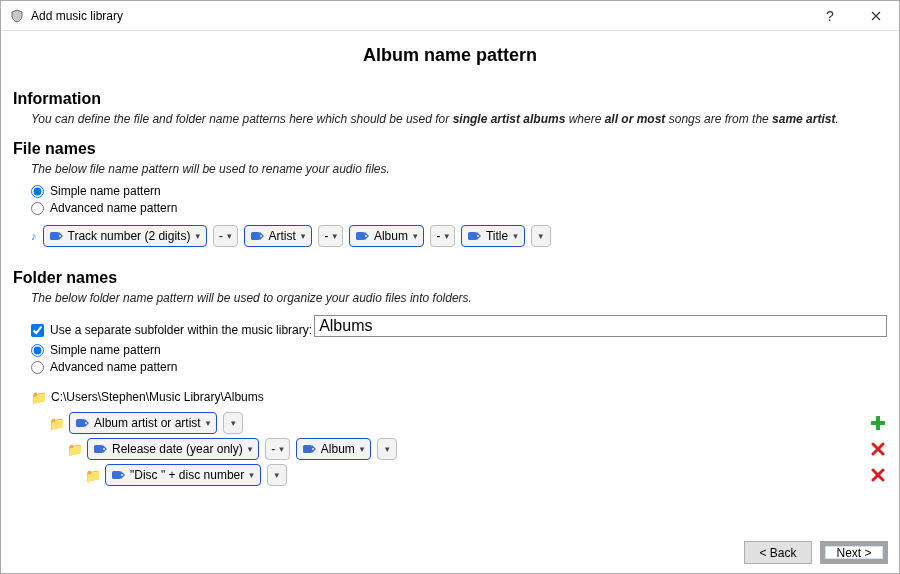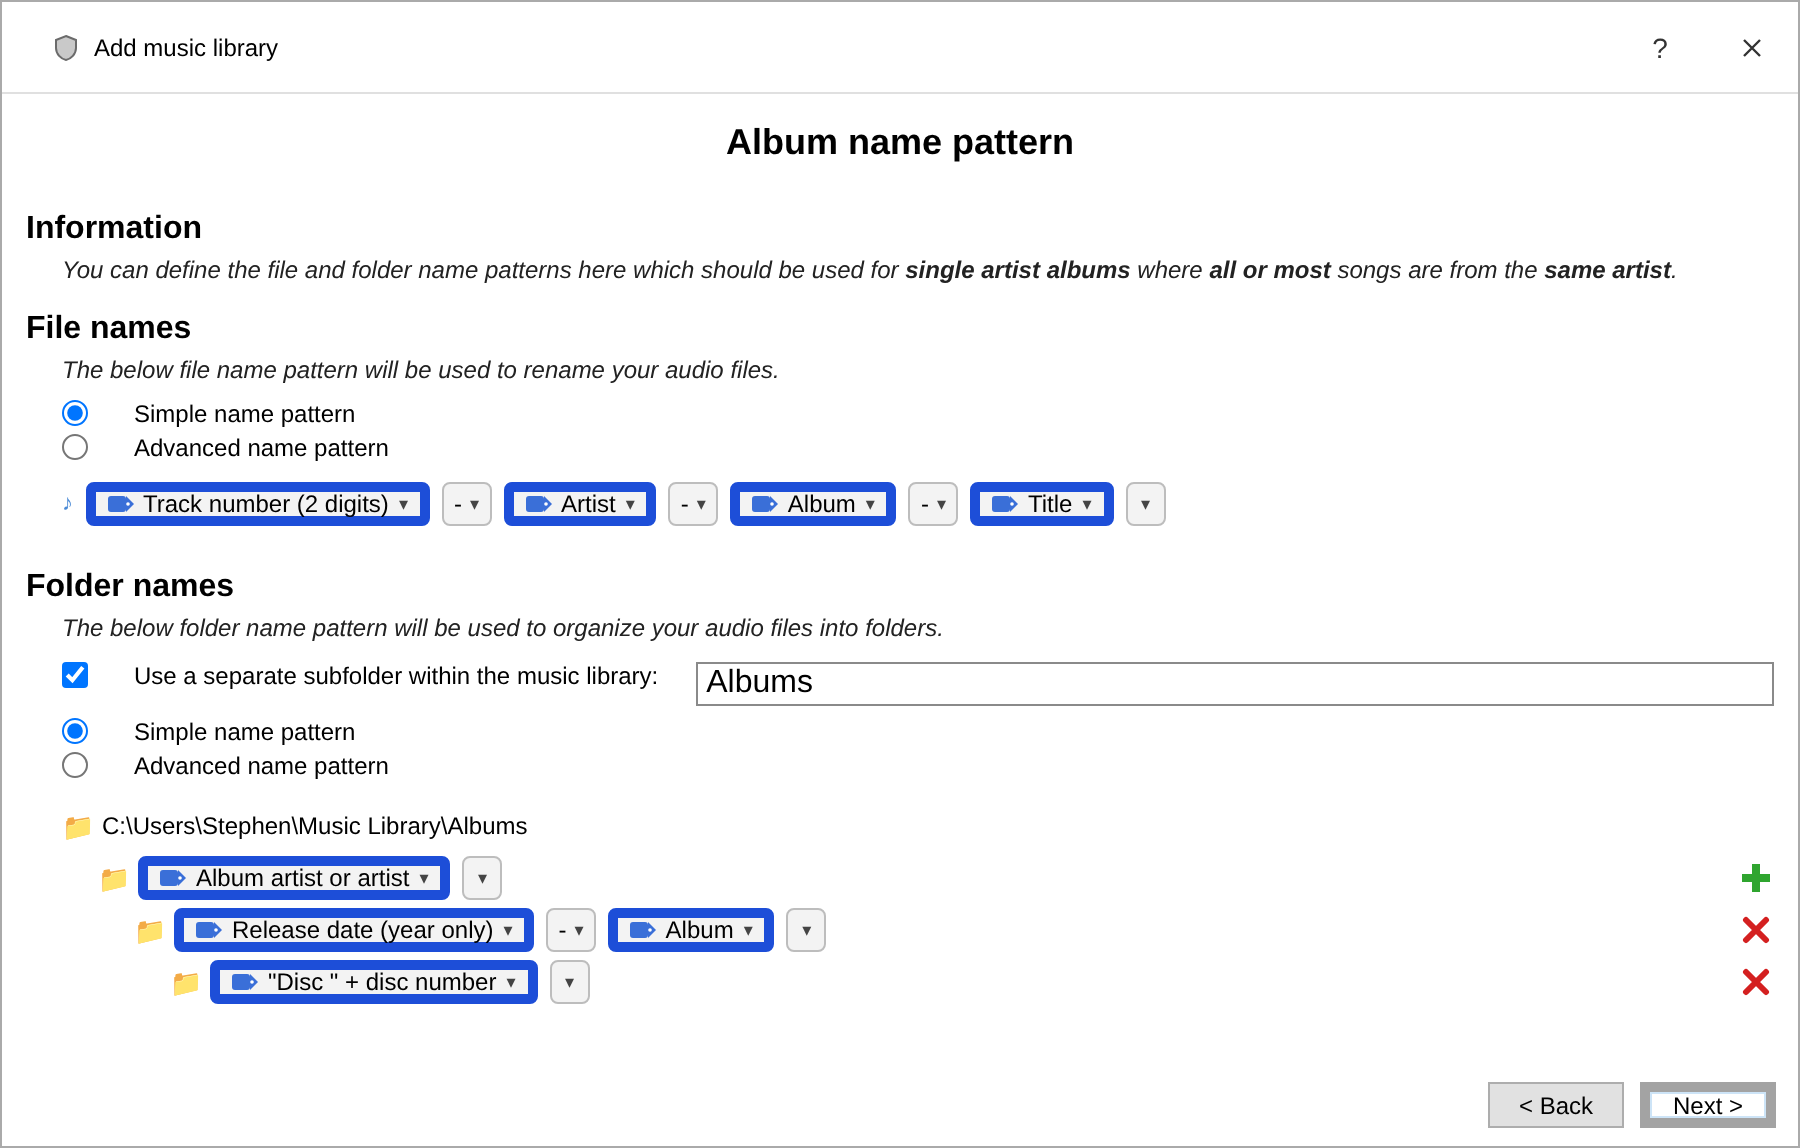--- a/index.html
+++ b/index.html
@@ -8,24 +8,24 @@
     font-family: "Segoe UI", Tahoma, sans-serif;
     font-size: 12px;
     background: #fff;
     color: #000;
     width: 900px;
     height: 574px;
     overflow: hidden;
     border: 1px solid #aaa;
   }
   .titlebar {
-    height: 46px;
+    height: 30px;
     display: flex;
     align-items: center;
-    padding: 0 0 0 24px;
+    padding: 0 0 0 8px;
     border-bottom: 1px solid #e0e0e0;
   }
   .titlebar .app-icon {
     width: 16px; height: 16px;
     margin-right: 6px;
     display:flex;align-items:center;justify-content:center;
   }
   .titlebar .title { flex: 0 0 auto; }
   .titlebar .spacer { flex: 1; }
   .titlebar .winbtn {
@@ -47,42 +47,42 @@
     margin: 14px 0 4px 0;
     font-size: 16px;
   }
   .section-desc {
     font-style: italic;
     margin: 0 0 8px 18px;
     color: #222;
   }
   .radio-row, .check-row {
     display: flex;
-    align-items: flex-start;
-    gap: 19px;
+    align-items: flex-end;
+    gap: 2px;
     margin: 3px 0 3px 18px;
   }
   .radio-row input[type=radio], .check-row input[type=checkbox] {
     margin: 0 4px 0 0;
   }
   .token-row {
     display: flex;
     align-items: center;
     gap: 6px;
     margin: 10px 0 0 18px;
     flex-wrap: wrap;
   }
   .pill {
     display: inline-flex;
     align-items: center;
     gap: 5px;
     height: 22px;
     padding: 0 6px;
     background: #f3f3f3;
-    border: 5px solid #1d4ed8;
+    border: 1px solid #1d4ed8;
     border-radius: 4px;
     font-size: 12px;
     white-space: nowrap;
   }
   .pill .tag-icon {
     display:inline-flex;align-items:center;
   }
   .pill .caret, .sep .caret, .smallbtn .caret {
     font-size: 9px; color:#444;
   }

